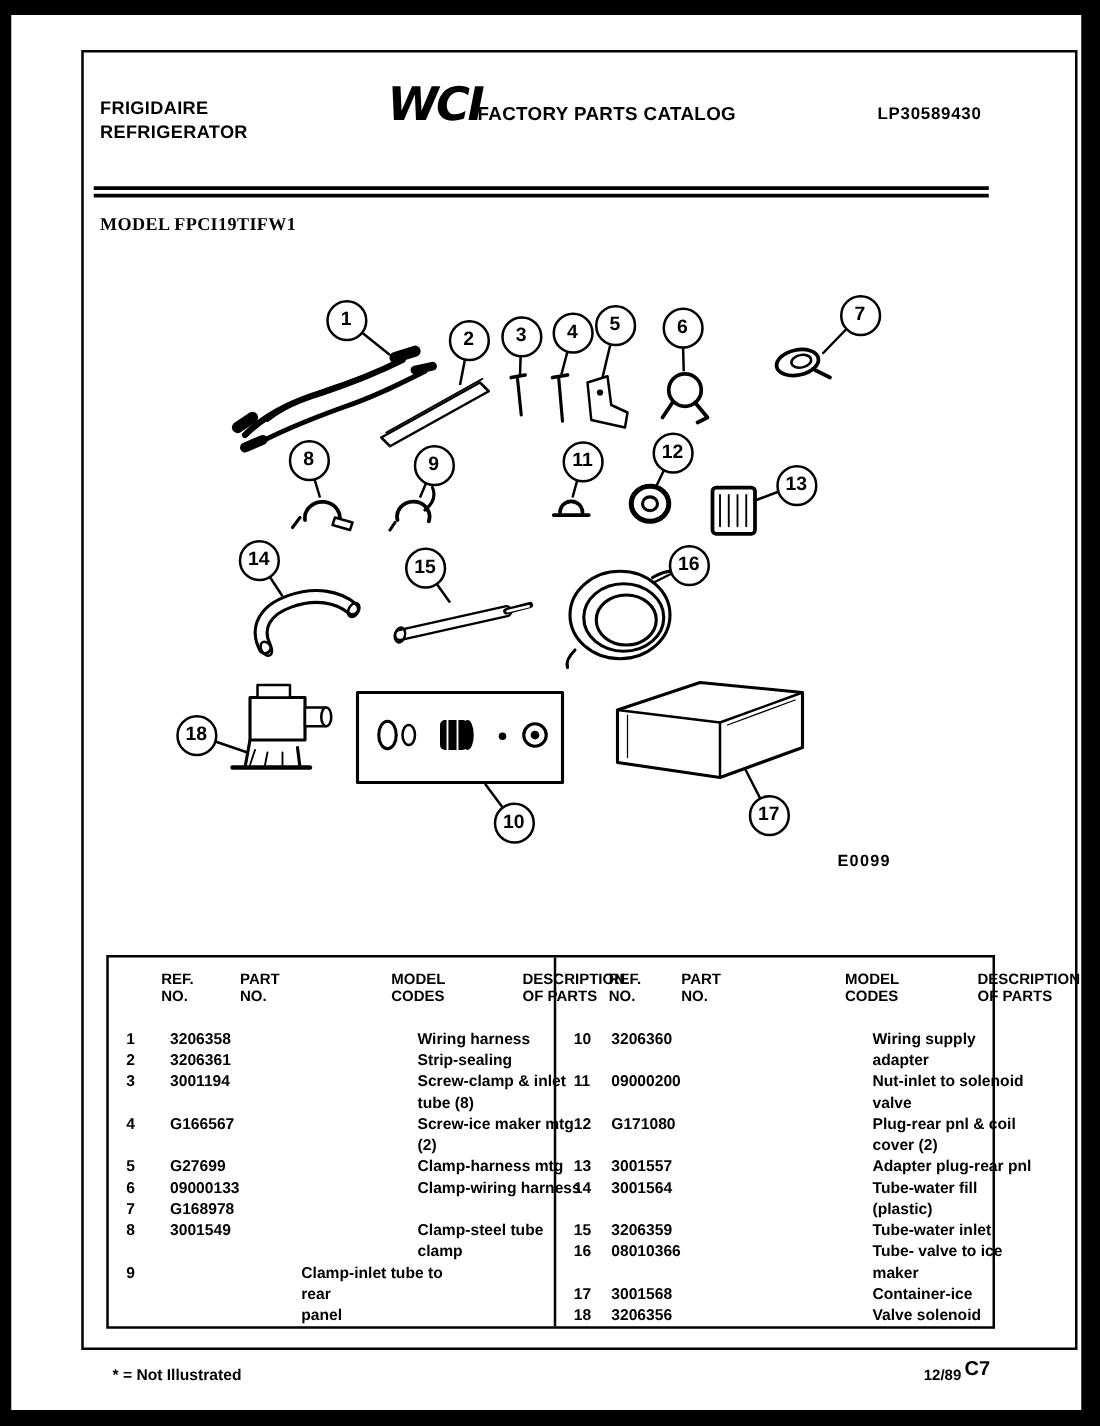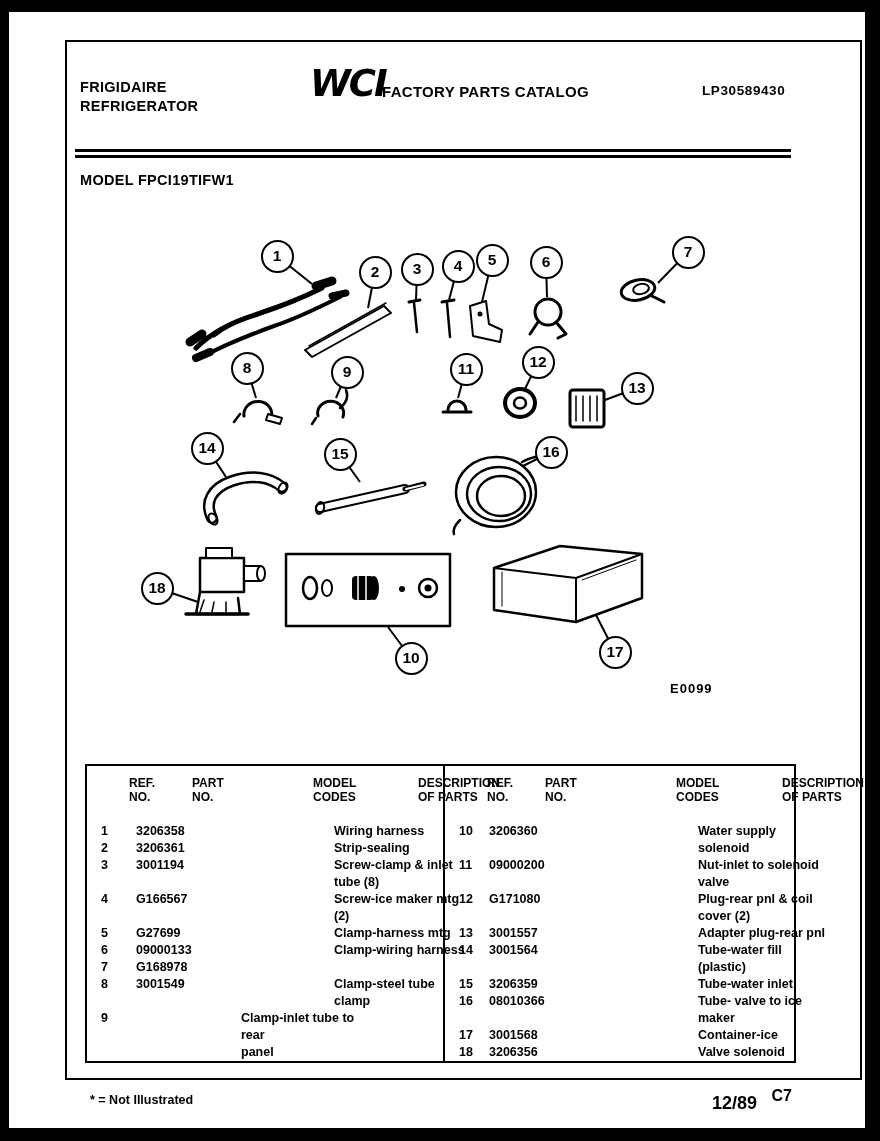--- a/index.html
+++ b/index.html
@@ -17,21 +17,21 @@
   }
   .content-box { left: 65px; top: 40px; width: 797px; height: 1040px; border: 2px solid #000; }
   .brand { left: 80px; top: 78px; font-size: 14.5px; line-height: 19px; letter-spacing: .3px; z-index: 3; }
   .logo {
     left: 310px; top: 62px; font-size: 37px; font-style: italic;
     font-family: "DejaVu Sans", sans-serif; letter-spacing: -2px; z-index: 3;
   }
   .catalog-title { left: 382px; top: 83px; font-size: 15px; letter-spacing: .3px; z-index: 3; }
   .pub-number { left: 702px; top: 83px; font-size: 13.5px; letter-spacing: .6px; z-index: 3; }
   .double-rule { left: 75px; top: 149px; width: 716px; height: 9px; border-top: 3px solid #000; border-bottom: 3px solid #000; }
-  .model-label { left: 80px; top: 172px; font-size: 14.5px; letter-spacing: .3px; z-index: 3; }
+  .model-label { left: 80px; top: 172px; font-size: 14.5px; letter-spacing: .3px; z-index: 3; font-family: Liberation Serif, serif; }
   #diagram-svg { position: absolute; left: 0; top: 0; z-index: 1; }
   #callout-layer { position: absolute; inset: 0; z-index: 2; pointer-events: none; }
   .callout {
     position: absolute; width: 33px; height: 33px; background: #fff;
     border: 2.5px solid #000; border-radius: 50%;
     display: flex; align-items: center; justify-content: center; font-size: 15.5px;
   }
   .figure-code { left: 670px; top: 681px; font-size: 13px; letter-spacing: 1px; z-index: 2; }
   .parts-table { left: 85px; top: 764px; width: 711px; height: 299px; border: 2px solid #000; z-index: 3; }
   .table-divider { position: absolute; left: 356px; top: 0; width: 2px; height: 100%; background: #000; }
@@ -46,21 +46,21 @@
   .half-left .c-ref { width: 35px; }
   .half-left .c-part { width: 93px; }
   .half-left .c-code { width: 77px; }
   .half-left .c-desc { width: 137px; }
   .half-right .c-ref { width: 30px; }
   .half-right .c-part { width: 103px; }
   .half-right .c-code { width: 78px; }
   .half-right .c-desc { width: 128px; }
   .footer-note { left: 90px; top: 1093px; font-size: 12.5px; z-index: 3; }
   .footer-page { left: 0; top: 1087px; width: 792px; text-align: right; font-size: 16px; z-index: 3; }
-  .footer-date { left: 712px; top: 1093px; font-size: 18px; z-index: 3; }
+  .footer-date { left: 739px; top: 1093px; font-size: 12px; z-index: 3; }
 </style>
 </head>
 <body>
 
 <div class="page">
 
   <svg id="diagram-svg" width="880" height="1141" viewBox="0 0 880 1141">
     <g stroke="#000" stroke-linecap="round" stroke-linejoin="round" fill="none">
       <g>
         <path d="M196,348 C214,330 238,320 258,314 C282,306 302,298 322,288" stroke-width="5"></path>
@@ -302,21 +302,21 @@
         <span class="c-code pre">MODEL
 CODES</span>
         <span class="c-desc pre">DESCRIPTION
 OF PARTS</span>
       </div>
       <div class="trows">
           <div class="trow">
             <span class="c-ref">10</span>
             <span class="c-part">3206360</span>
             <span class="c-code"></span>
-            <span class="c-desc pre">Water supply solenoid</span>
+            <span class="c-desc pre">Wiring supply adapter</span>
           </div>
           <div class="trow">
             <span class="c-ref">11</span>
             <span class="c-part">09000200</span>
             <span class="c-code"></span>
             <span class="c-desc pre">Nut-inlet to solenoid
 valve</span>
           </div>
           <div class="trow">
             <span class="c-ref">12</span>

